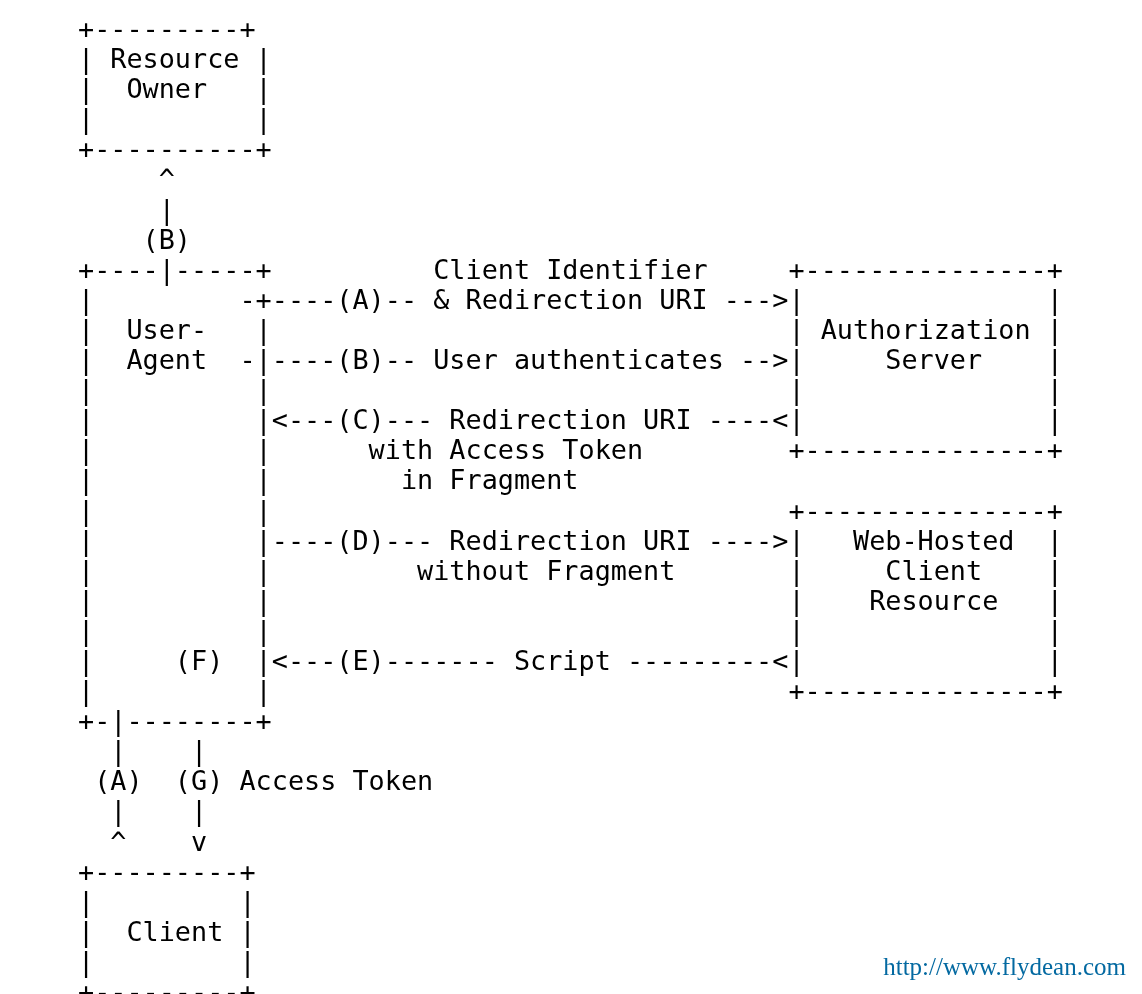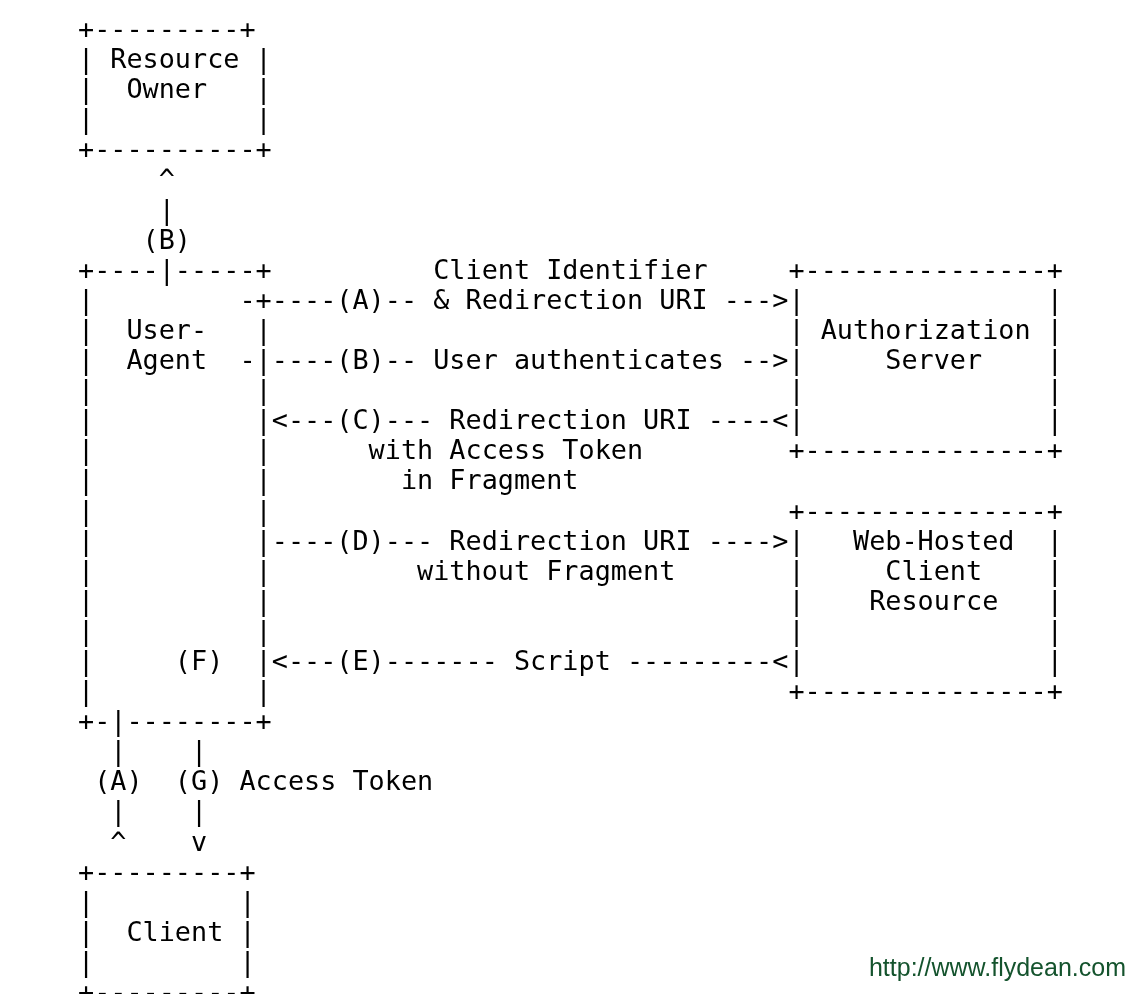--- a/index.html
+++ b/index.html
@@ -36,24 +36,24 @@
   
   #ascii-diagram {
     transform: scaleX(1.012);
     transform-origin: 0 0;
   }
 
   #watermark {
     position: absolute;
     right: 16px;
     bottom: 12px;
-    font-family: Liberation Sans, sans-serif;
+    font-family: Liberation Serif, serif;
     font-size: 25px;
     line-height: 30px;
-    color: #14532d;
+    color: #0369a1;
     white-space: pre;
     user-select: none;
   }
 </style>
 </head>
 <body>
 
 <pre id="ascii-diagram">+---------+
 | Resource |
 |  Owner   |

